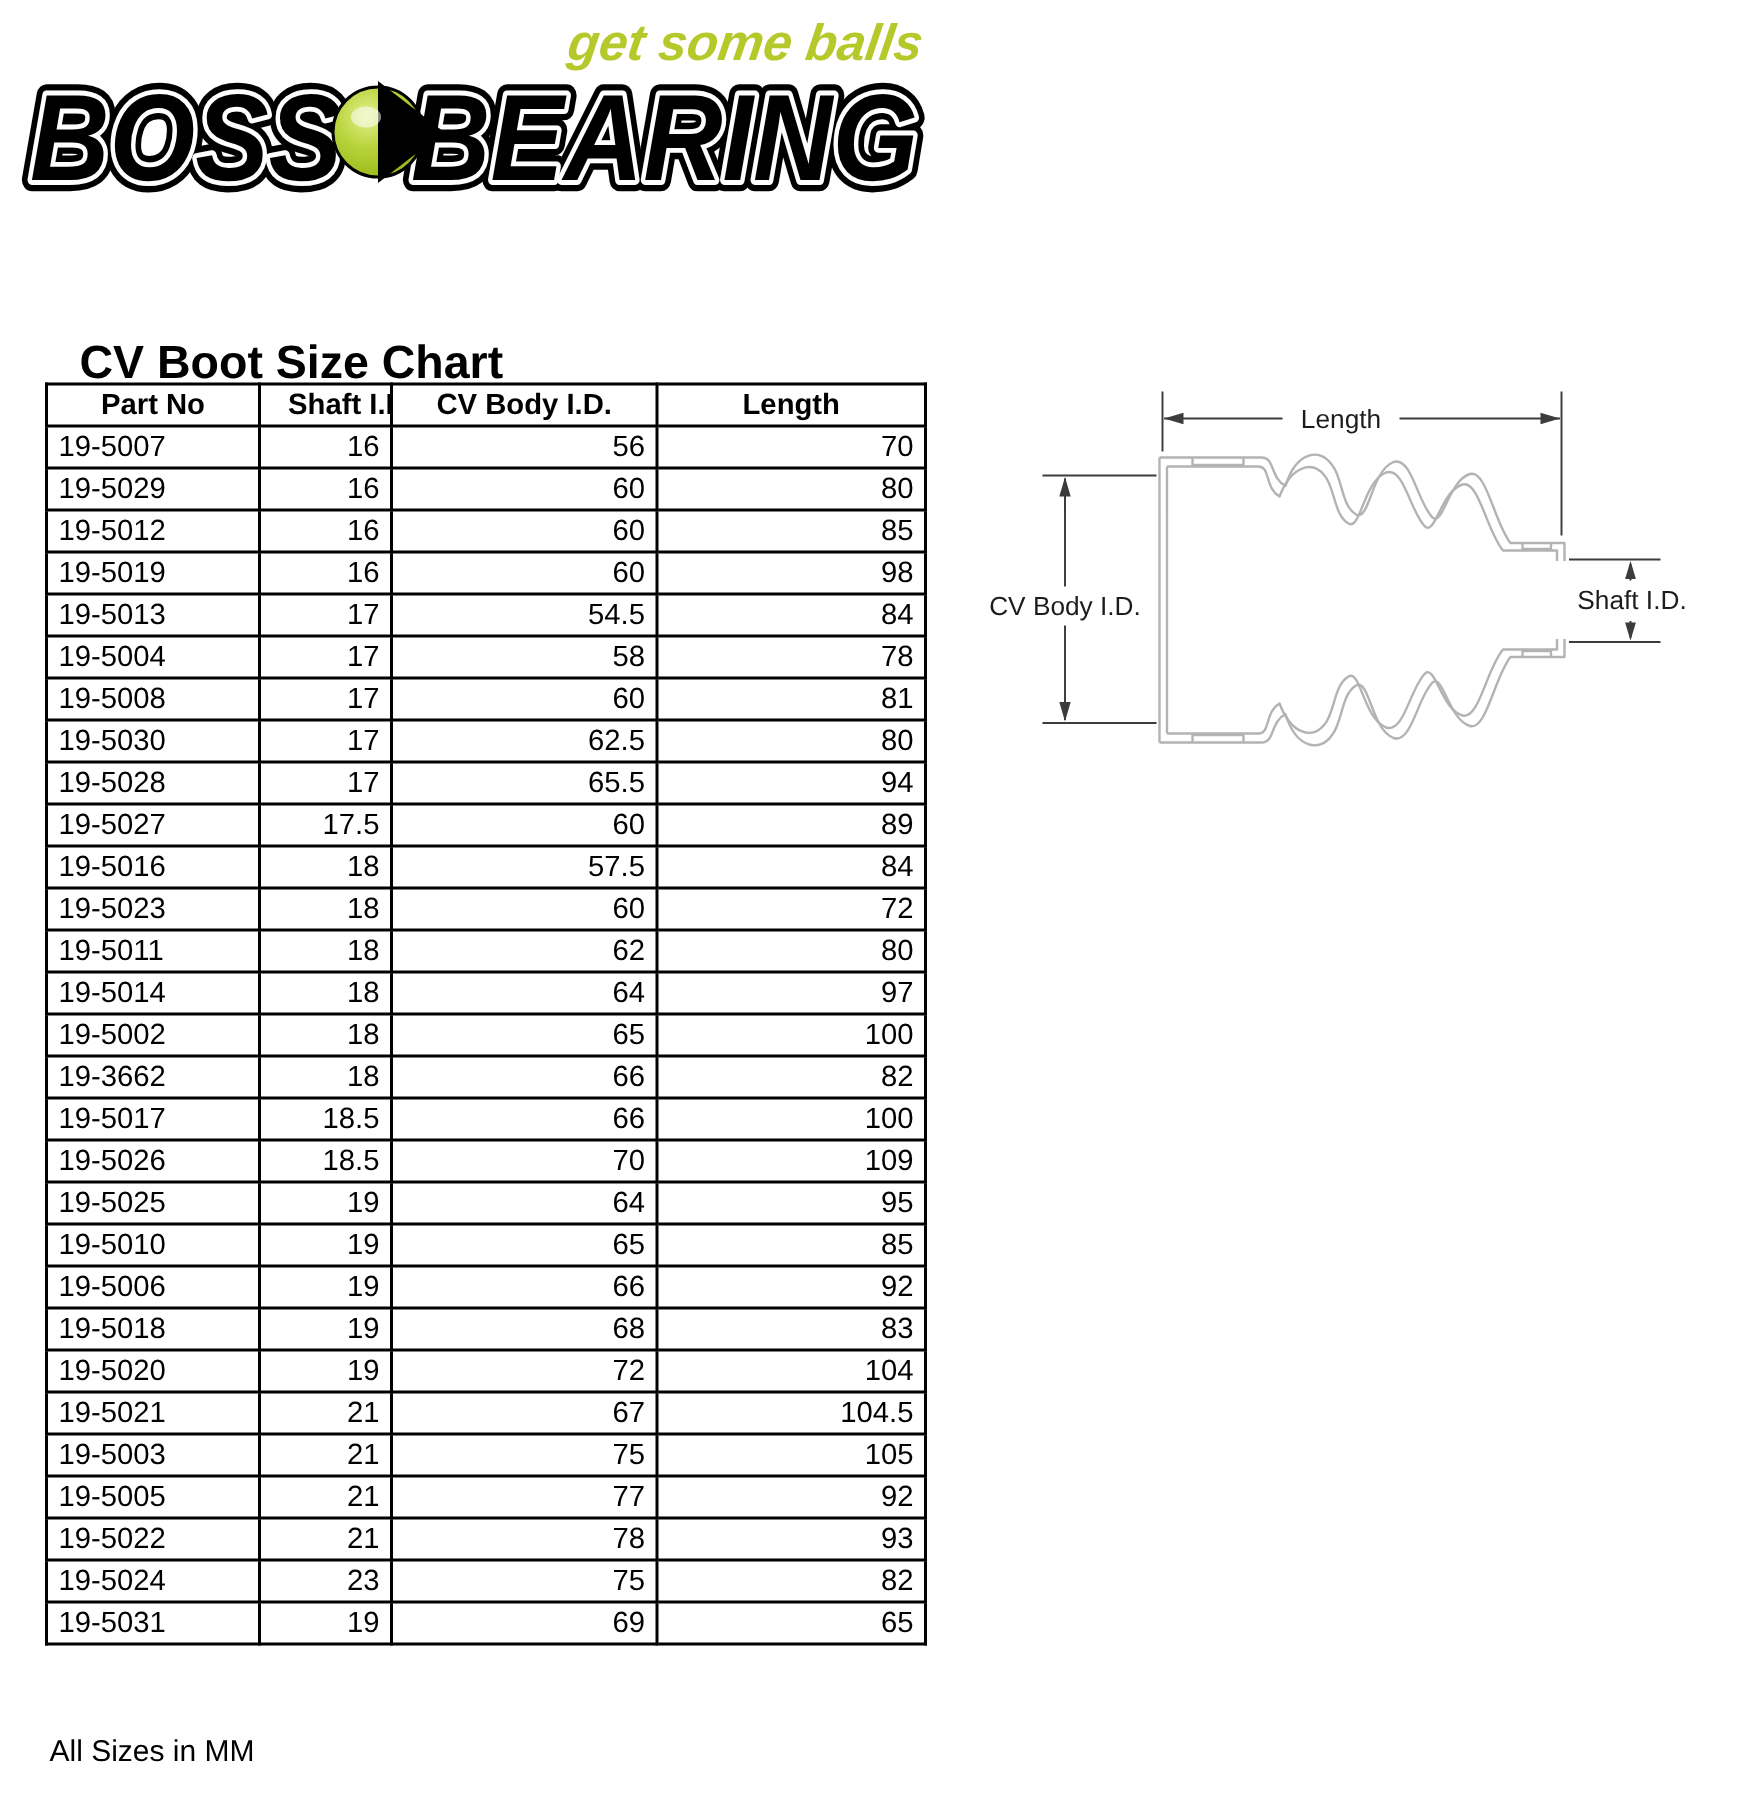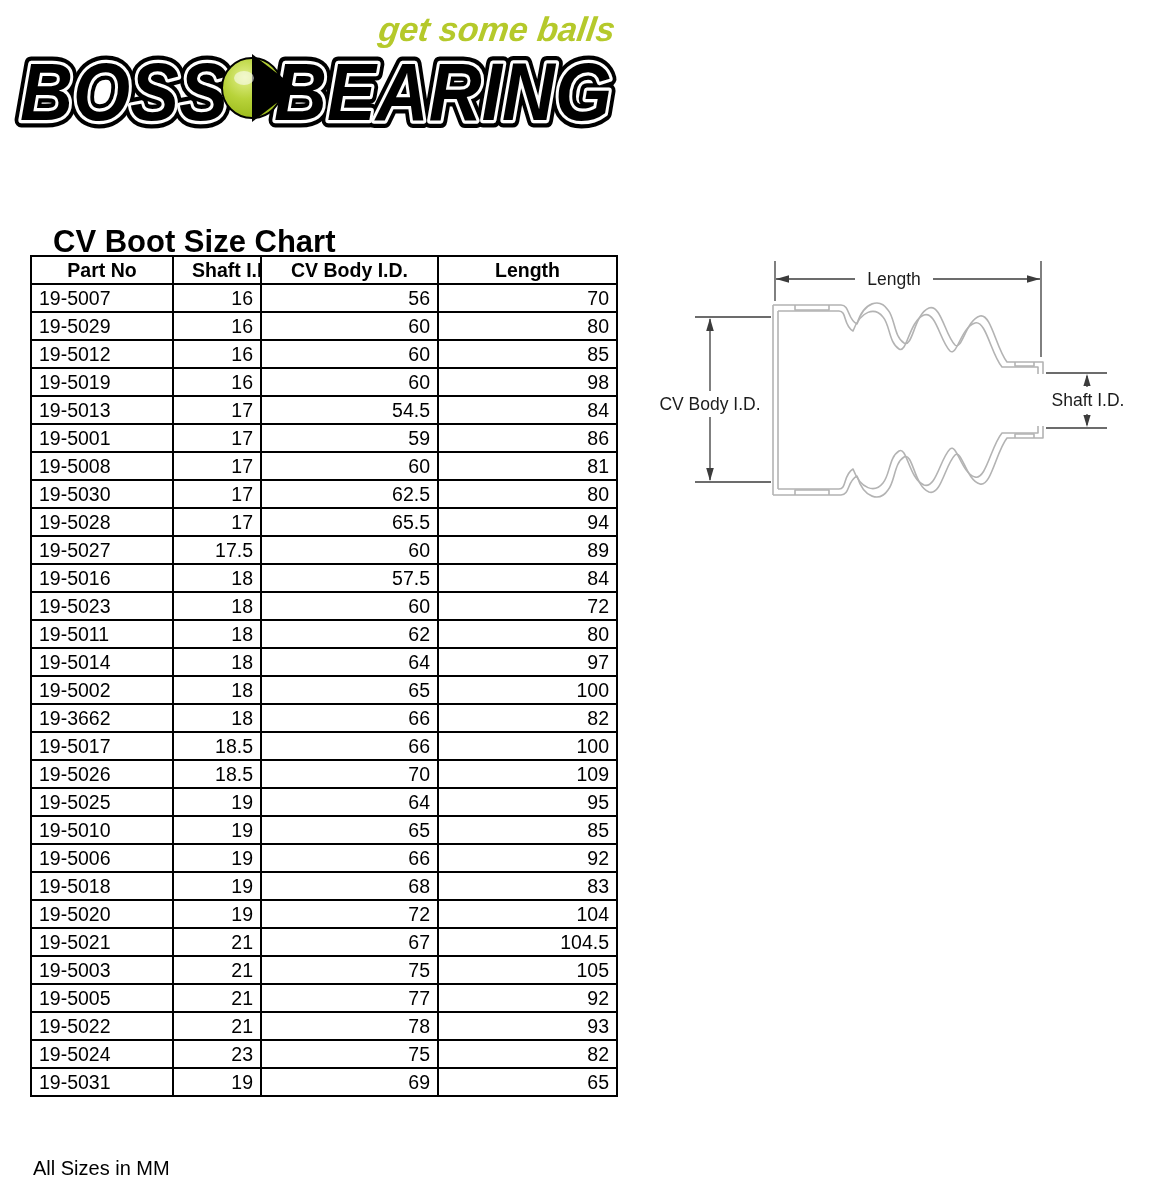--- a/index.html
+++ b/index.html
@@ -125,24 +125,24 @@
         <td class="col-num">60</td>
         <td class="col-num">98</td>
       </tr>
       <tr>
         <td class="col-part">19-5013</td>
         <td class="col-num">17</td>
         <td class="col-num">54.5</td>
         <td class="col-num">84</td>
       </tr>
       <tr>
-        <td class="col-part">19-5001</td>
-        <td class="col-num">17</td>
-        <td class="col-num">59</td>
-        <td class="col-num">86</td>
+        <td class="col-part">19-5004</td>
+        <td class="col-num">17</td>
+        <td class="col-num">58</td>
+        <td class="col-num">78</td>
       </tr>
       <tr>
         <td class="col-part">19-5008</td>
         <td class="col-num">17</td>
         <td class="col-num">60</td>
         <td class="col-num">81</td>
       </tr>
       <tr>
         <td class="col-part">19-5030</td>
         <td class="col-num">17</td>

